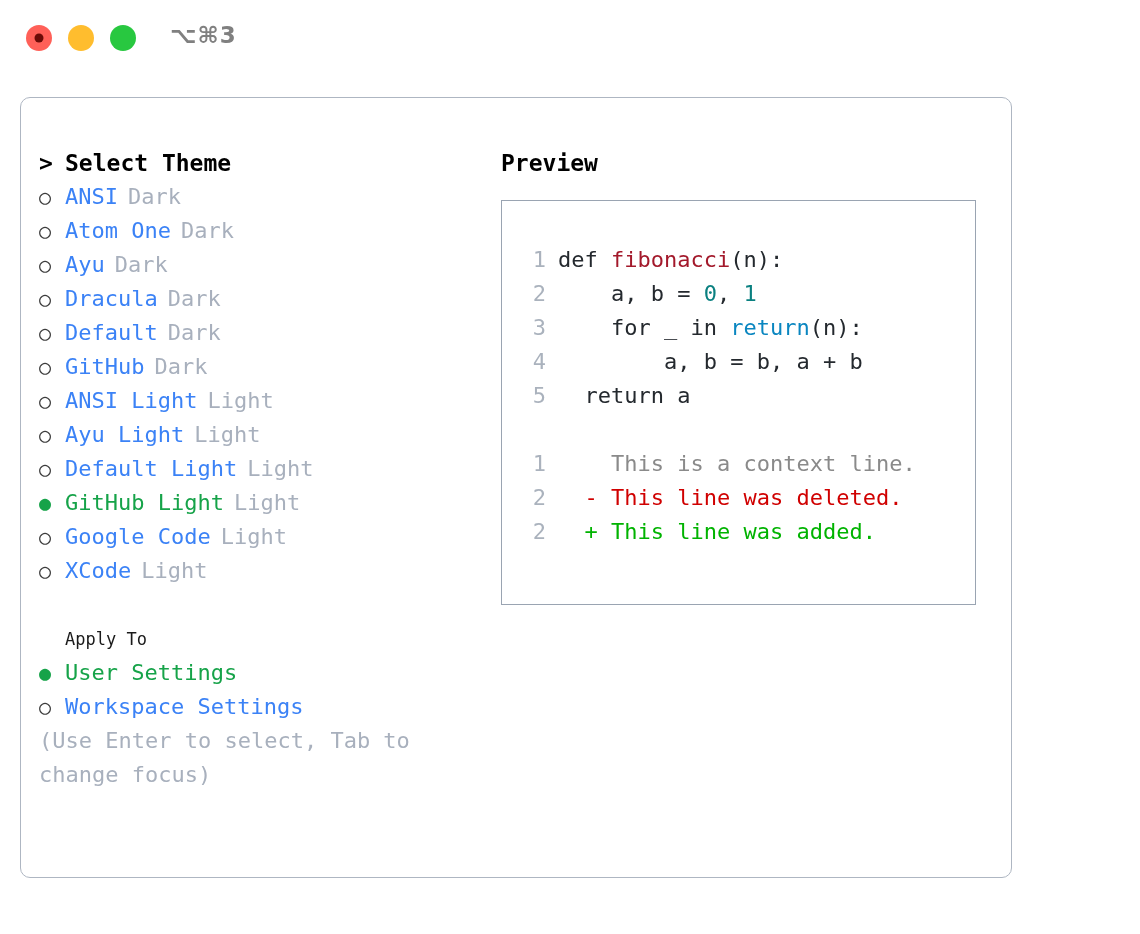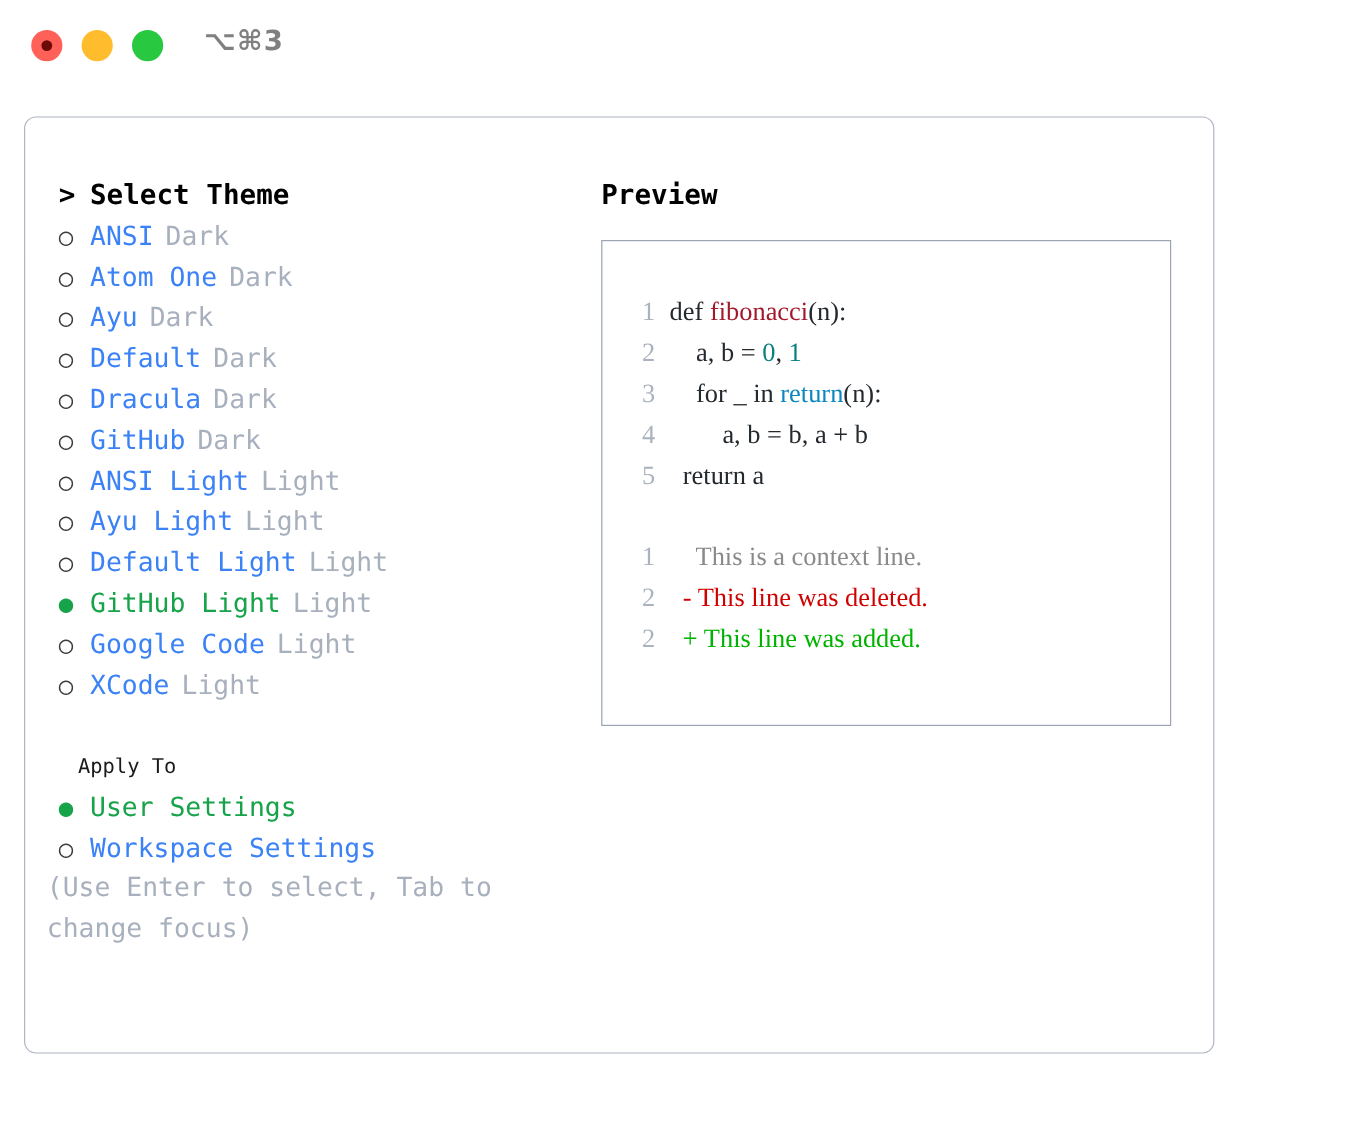--- a/index.html
+++ b/index.html
@@ -96,21 +96,20 @@
     left: 18px;
     top: 48px;
     width: 430px;
   }
   .row {
     height: 34px;
     line-height: 34px;
     font-size: 22px;
     white-space: nowrap;
     color: #3c3c3c;
-    margin-left: 10px;
   }
   .header-row {
     font-weight: 700;
     color: #000000;
     font-size: 23px;
   }
   .caret {
     display: inline-block;
     width: 26px;
     color: #000000;
@@ -161,21 +160,20 @@
     height: 34px;
   }
   .preview-box {
     margin-top: 20px;
     width: 475px;
     height: 405px;
     box-sizing: border-box;
     border: 1.5px solid #9aa4b2;
     background: #ffffff;
     padding: 42px 0 0 0;
-    font-family: Liberation Serif, serif;
   }
   .code-line {
     height: 34px;
     line-height: 34px;
     font-size: 22px;
     white-space: pre;
     color: #24292e;
     padding-left: 20px;
   }
   .ln {
@@ -214,22 +212,22 @@
       <div class="left-col">
 
         <div class="row header-row">
           <span class="caret">&gt;</span><span>Select Theme</span>
         </div>
 
         <div id="theme-rows">
             <div class="row"><span class="bullet">○</span><span class="label">ANSI</span><span class="variant">Dark</span></div>
             <div class="row"><span class="bullet">○</span><span class="label">Atom One</span><span class="variant">Dark</span></div>
             <div class="row"><span class="bullet">○</span><span class="label">Ayu</span><span class="variant">Dark</span></div>
+            <div class="row"><span class="bullet">○</span><span class="label">Dracula</span><span class="variant">Dark</span></div>
             <div class="row"><span class="bullet">○</span><span class="label">Default</span><span class="variant">Dark</span></div>
-            <div class="row"><span class="bullet">○</span><span class="label">Dracula</span><span class="variant">Dark</span></div>
             <div class="row"><span class="bullet">○</span><span class="label">GitHub</span><span class="variant">Dark</span></div>
             <div class="row"><span class="bullet">○</span><span class="label">ANSI Light</span><span class="variant">Light</span></div>
             <div class="row"><span class="bullet">○</span><span class="label">Ayu Light</span><span class="variant">Light</span></div>
             <div class="row"><span class="bullet">○</span><span class="label">Default Light</span><span class="variant">Light</span></div>
             <div class="row selected"><span class="bullet sel">●</span><span class="label">GitHub Light</span><span class="variant">Light</span></div>
             <div class="row"><span class="bullet">○</span><span class="label">Google Code</span><span class="variant">Light</span></div>
             <div class="row"><span class="bullet">○</span><span class="label">XCode</span><span class="variant">Light</span></div>
           </div>
 
         <div class="spacer-sm"></div>

